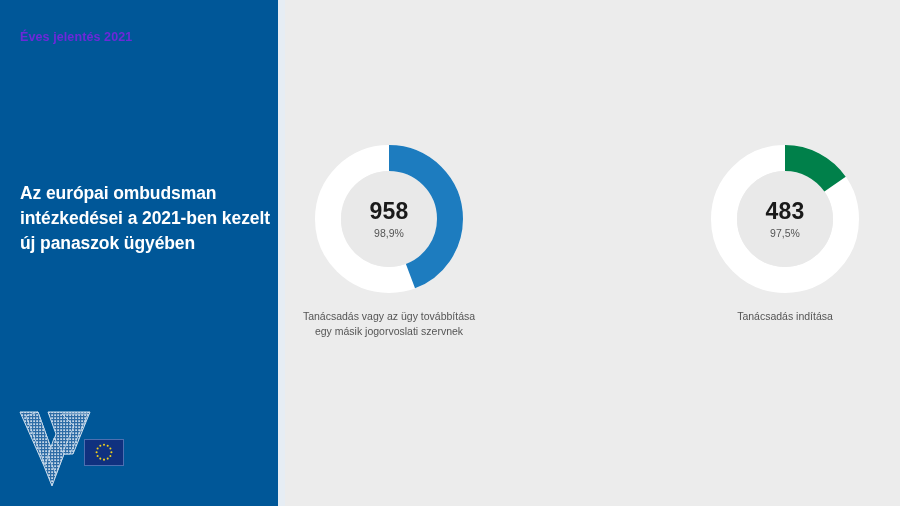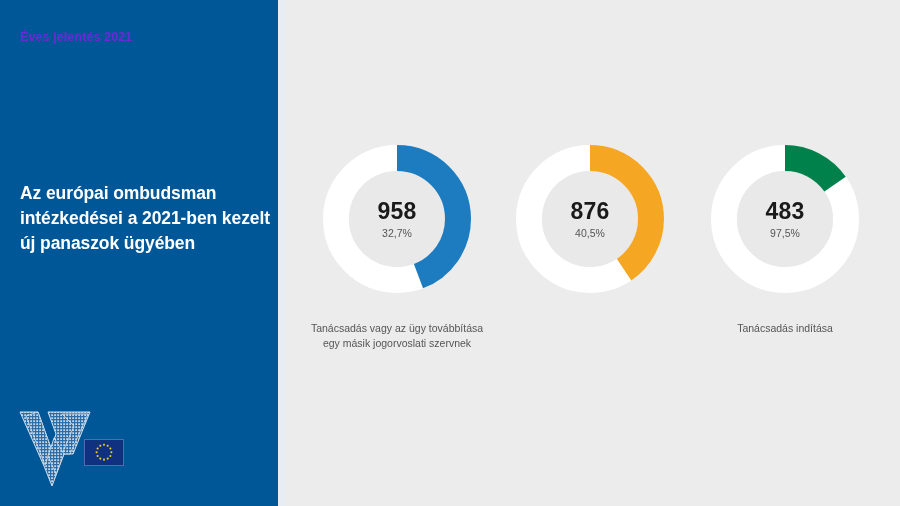--- a/index.html
+++ b/index.html
@@ -98,21 +98,21 @@
     width: 615px;
     height: 506px;
     background: #ececec;
   }
   .donut-col {
     position: absolute;
     top: 145px;
     width: 200px;
     text-align: center;
   }
-  .donut-col.c0 { left: 12px; }
+  .donut-col.c0 { left: 4px; }
   .donut-col.c1 { left: 205px; }
   .donut-col.c2 { left: 400px; }
 
   .donut-wrap {
     position: relative;
     width: 148px;
     height: 148px;
     margin: 0 auto;
   }
   .donut-wrap svg {
@@ -139,21 +139,21 @@
     letter-spacing: 0.2px;
     line-height: 1;
   }
   .donut-pct {
     margin-top: 5px;
     font-size: 10.5px;
     color: #555555;
     line-height: 1;
   }
   .donut-label {
-    margin: 28px auto 0;
+    margin: 16px auto 0;
     width: 178px;
     font-size: 10.5px;
     line-height: 1.45;
     color: #555555;
   }
 </style>
 </head>
 <body>
 
 <div class="infographic">
@@ -202,38 +202,27 @@
 
     <div class="donut-col c0">
       <div class="donut-wrap">
         <svg viewBox="0 0 148 148">
           <circle cx="74" cy="74" r="61" fill="none" stroke="#ffffff" stroke-width="26"></circle>
           <circle cx="74" cy="74" r="48" fill="#e9e9e9"></circle>
           <circle class="donut-arc" cx="74" cy="74" r="61" fill="none" stroke-width="26" transform="rotate(-90 74 74)" stroke="#1d7cbf" stroke-dasharray="169.41 383.27"></circle>
         </svg>
         <div class="donut-center">
           <div class="donut-value">958</div>
-          <div class="donut-pct">32,7%</div>
+          <div class="donut-pct">98,9%</div>
         </div>
       </div>
       <div class="donut-label">Tanácsadás vagy az ügy továbbítása egy másik jogorvoslati szervnek</div>
     </div>
 
     <div class="donut-col c1">
-      <div class="donut-wrap">
-        <svg viewBox="0 0 148 148">
-          <circle cx="74" cy="74" r="61" fill="none" stroke="#ffffff" stroke-width="26"></circle>
-          <circle cx="74" cy="74" r="48" fill="#e9e9e9"></circle>
-          <circle class="donut-arc" cx="74" cy="74" r="61" fill="none" stroke-width="26" transform="rotate(-90 74 74)" stroke="#f5a623" stroke-dasharray="155.23 383.27"></circle>
-        </svg>
-        <div class="donut-center">
-          <div class="donut-value">876</div>
-          <div class="donut-pct">40,5%</div>
-        </div>
-      </div>
     </div>
 
     <div class="donut-col c2">
       <div class="donut-wrap">
         <svg viewBox="0 0 148 148">
           <circle cx="74" cy="74" r="61" fill="none" stroke="#ffffff" stroke-width="26"></circle>
           <circle cx="74" cy="74" r="48" fill="#e9e9e9"></circle>
           <circle class="donut-arc" cx="74" cy="74" r="61" fill="none" stroke-width="26" transform="rotate(-90 74 74)" stroke="#00804a" stroke-dasharray="58.64 383.27"></circle>
         </svg>
         <div class="donut-center">

